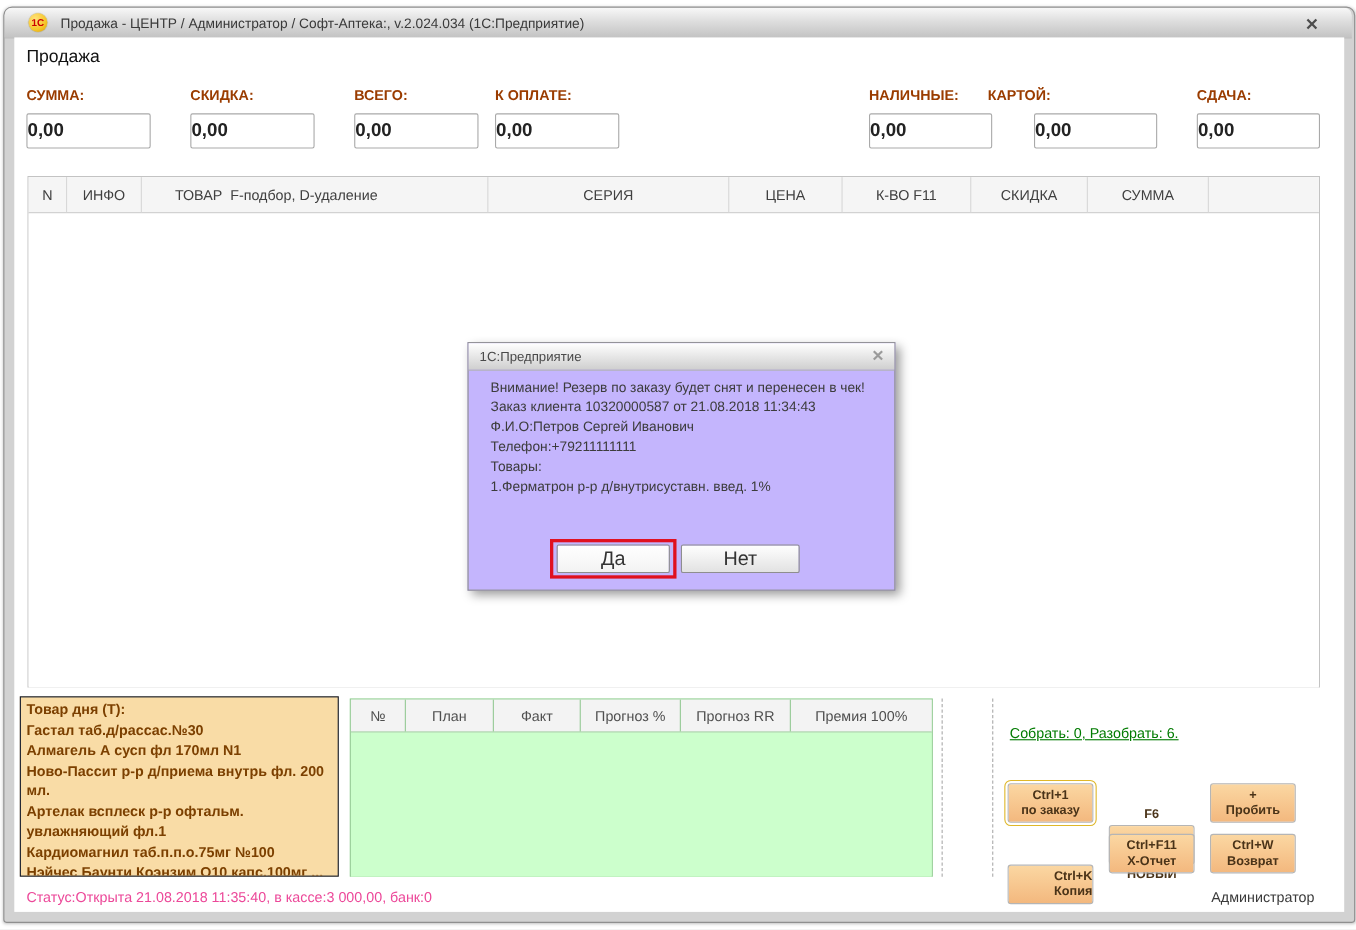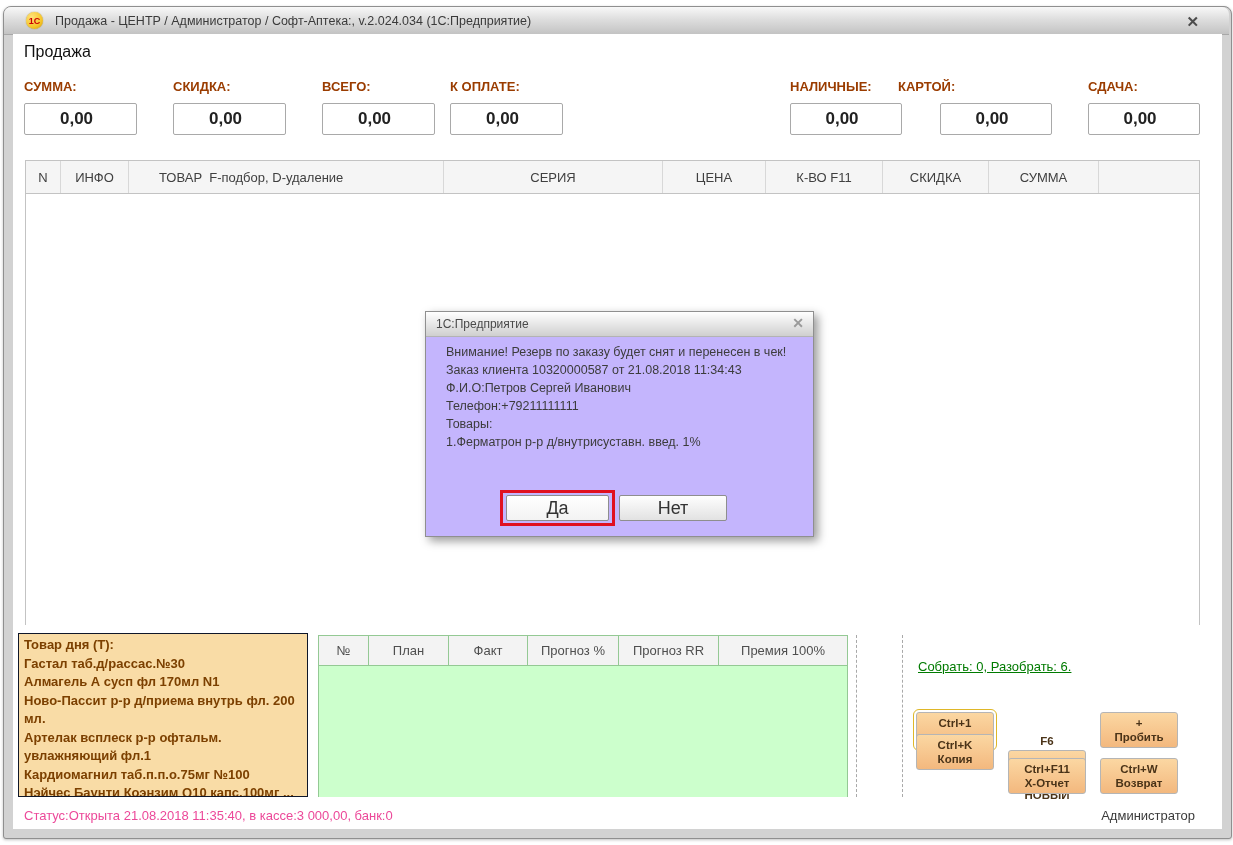--- a/index.html
+++ b/index.html
@@ -21,21 +21,21 @@
   .win-title{margin-left:12px;font-size:12.5px;color:#3a3a3a;}
   .win-close{position:absolute;right:24px;top:4px;font-size:15px;font-weight:bold;
              color:#4c4c4c;cursor:default;padding:2px 6px;}
   .content{left:13px;top:34px;width:1209px;height:795px;background:#ffffff;}
 
   
   .page-heading{left:24px;top:43px;font-size:16px;color:#111;}
   .tot-label{top:79px;font-size:13px;font-weight:bold;color:#9a3c00;}
   .tot-field{top:103px;height:30px;background:#fff;border:1px solid #a9a9a9;
              border-radius:2px;font-size:17px;font-weight:bold;color:#222;
-             text-align:center;line-height:30px;padding-right:8px;box-sizing:content-box;}
+             text-align:left;line-height:30px;padding-right:8px;box-sizing:content-box;}
 
   
   .items-table{left:25px;top:160px;width:1175px;height:465px;border:1px solid #c3c3c3;
                background:#fff;box-sizing:border-box;}
   .items-head{display:flex;height:32px;background:#f5f5f5;border-bottom:1px solid #c3c3c3;}
   .items-head .hc{border-right:1px solid #d8d8d8;font-size:13px;color:#404040;
                   display:flex;align-items:center;justify-content:center;
                   white-space:pre;box-sizing:border-box;}
   .items-head .hc.left{justify-content:flex-start;padding-left:30px;}
   .items-head .filler{flex:1;border-right:none;}
@@ -181,21 +181,21 @@
   <div>по заказу</div>
 </div>
 <div class="abs act-btn" style="left:1008px;top:750px;gap:40px;">
   <div>F6</div>
   <div>НОВЫЙ</div>
 </div>
 <div class="abs act-btn" style="left:1100px;top:712px;">
   <div>+</div>
   <div>Пробить</div>
 </div>
-<div class="abs act-btn" style="left:916px;top:734px;">
+<div class="abs act-btn" style="left:916px;top:786px;align-items:flex-end;">
   <div>Ctrl+K</div>
   <div>Копия</div>
 </div>
 <div class="abs act-btn" style="left:1008px;top:758px;">
   <div>Ctrl+F11</div>
   <div>X-Отчет</div>
 </div>
 <div class="abs act-btn" style="left:1100px;top:758px;">
   <div>Ctrl+W</div>
   <div>Возврат</div>

